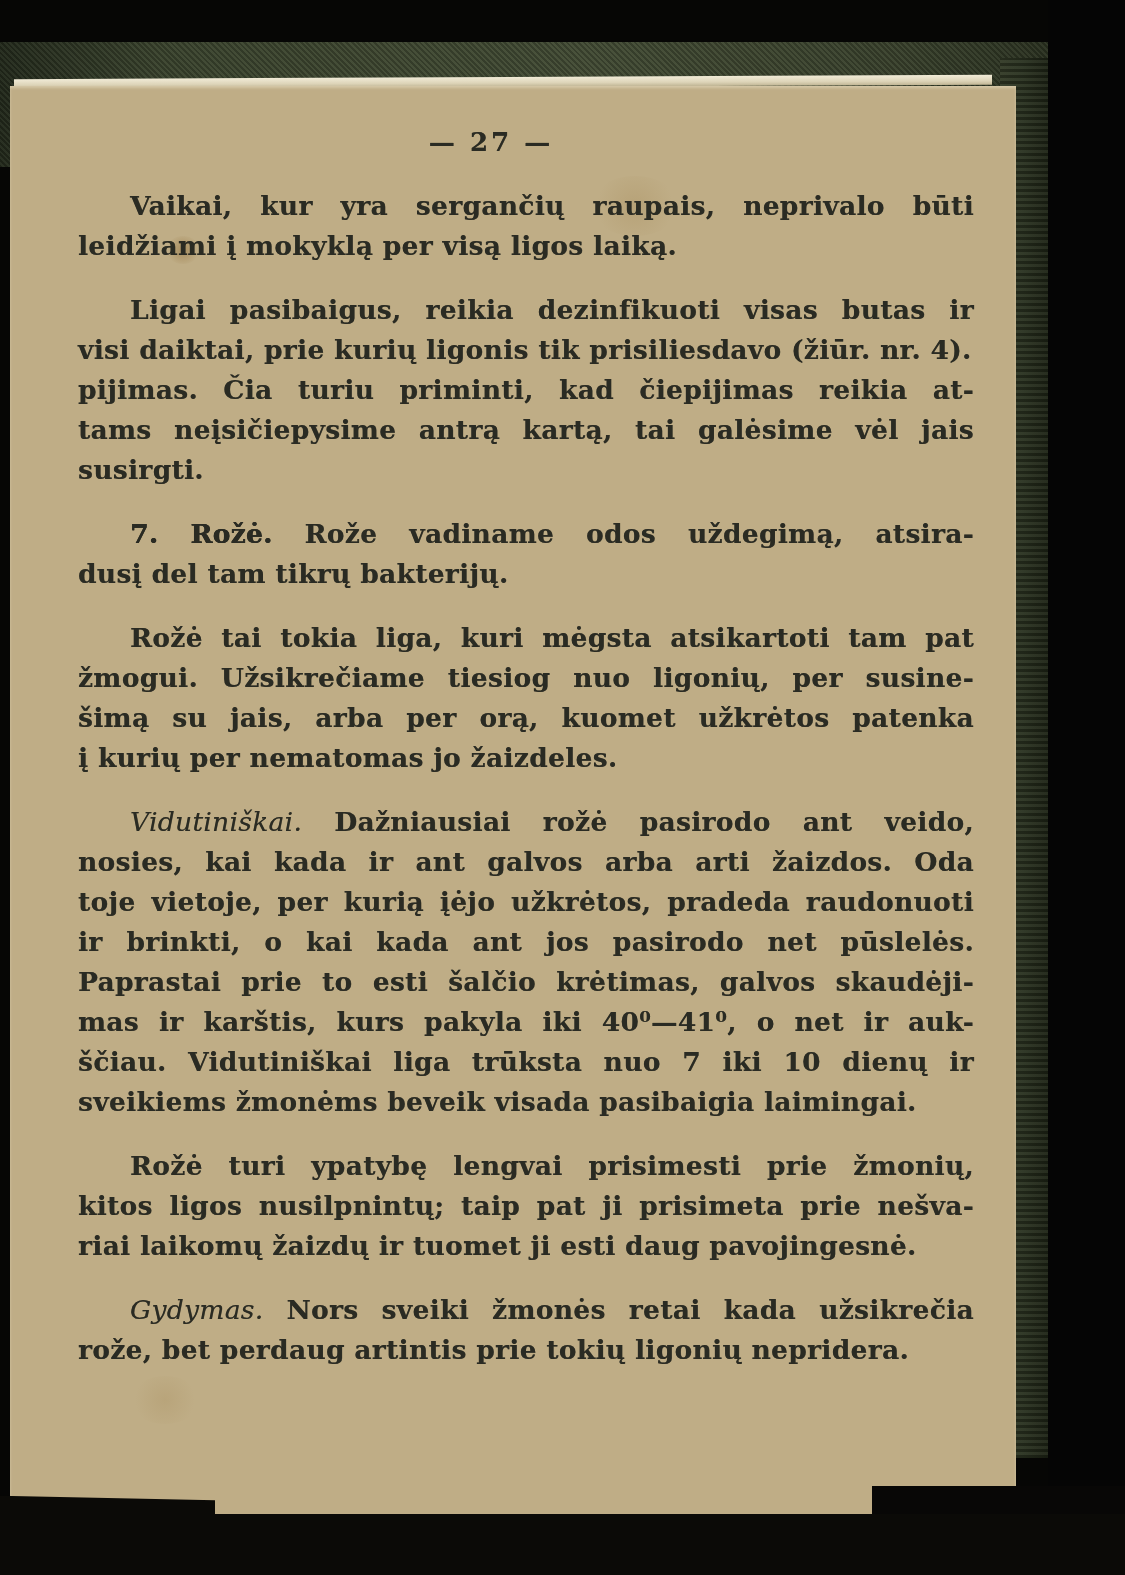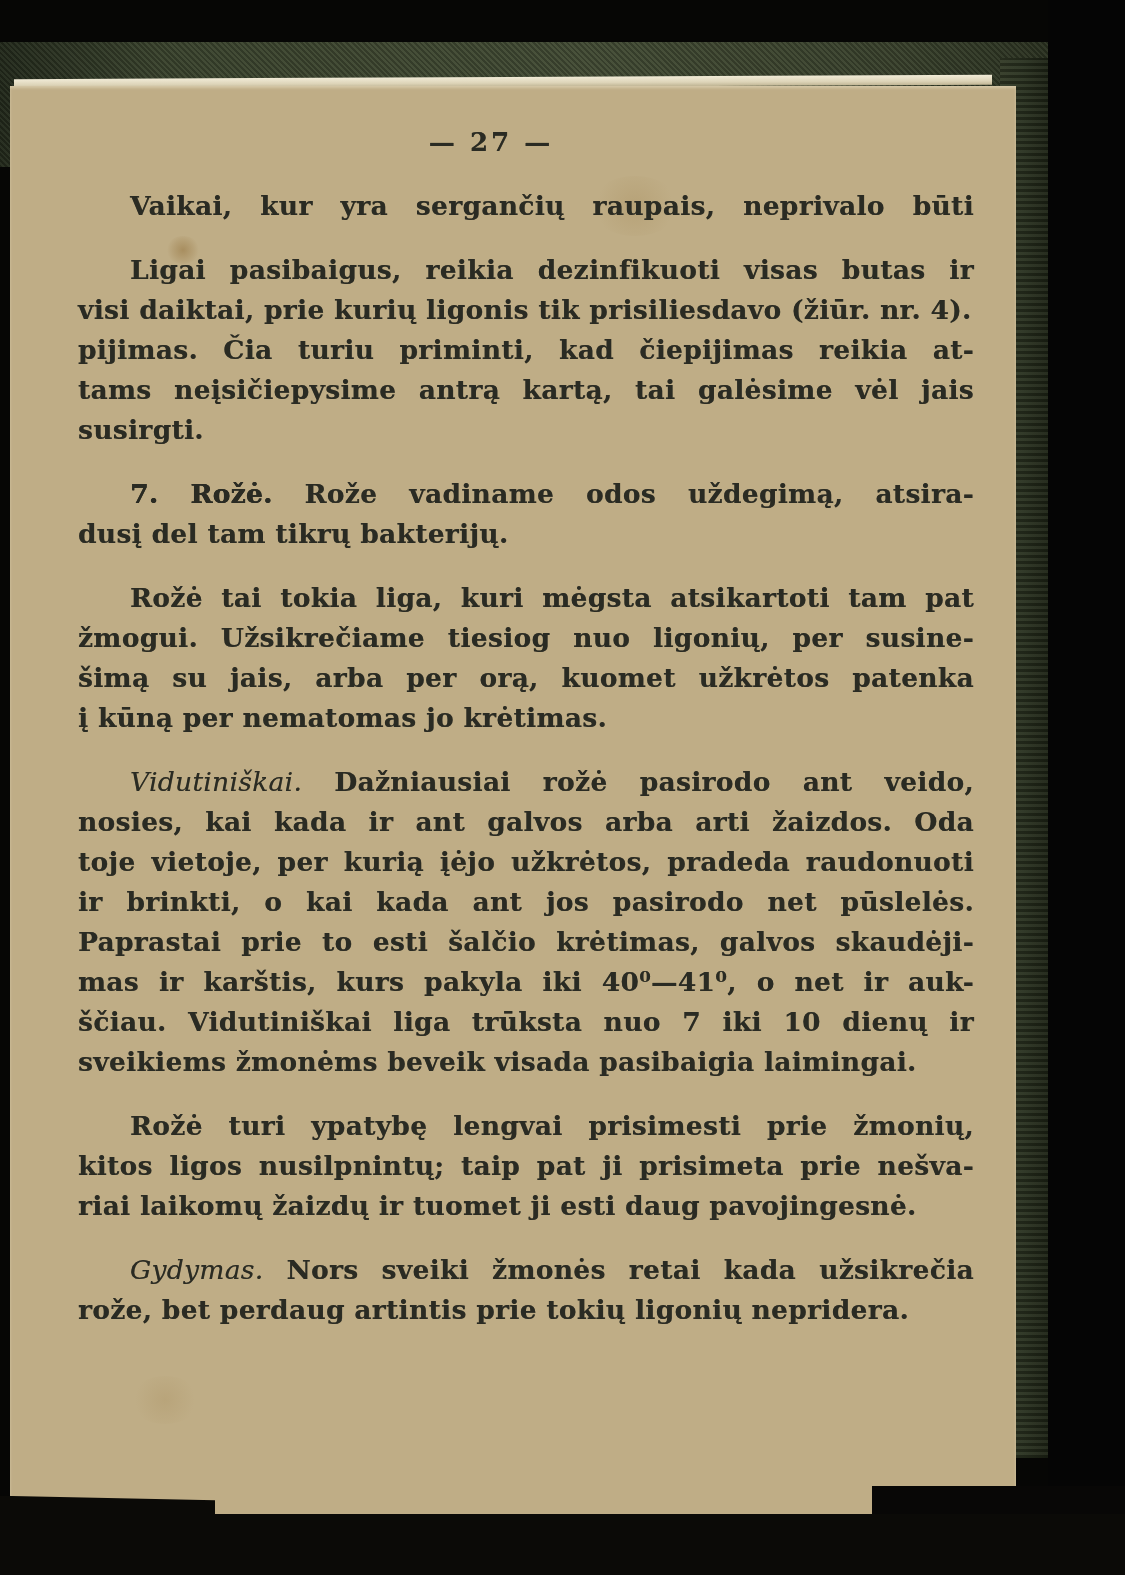--- a/index.html
+++ b/index.html
@@ -153,31 +153,32 @@
   <div class="page-edge-right"></div>
 
   <div class="page">
     <div class="stain s1"></div>
     <div class="stain s2"></div>
     <div class="stain s3"></div>
     <div class="text">
       <div class="page-number">— 27 —</div>
       <div class="lines">
           <div class="line indent"><span class="seg-normal">Vaikai, kur yra sergančių raupais, neprivalo būti</span></div>
+          <div class="line last"><span class="seg-normal">leidžiami į mokyklą per visą ligos laiką.</span></div>
           <div class="line indent"><span class="seg-normal">Ligai pasibaigus, reikia dezinfikuoti visas butas ir</span></div>
           <div class="line last"><span class="seg-normal">visi daiktai, prie kurių ligonis tik prisiliesdavo (žiūr. nr. 4).</span></div>
           <div class="line"><span class="seg-normal">pijimas. Čia turiu priminti, kad čiepijimas reikia at-</span></div>
           <div class="line"><span class="seg-normal">tams neįsičiepysime antrą kartą, tai galėsime vėl jais</span></div>
           <div class="line last"><span class="seg-normal">susirgti.</span></div>
           <div class="line indent"><span class="seg-bold">7. Rožė.</span><span class="seg-normal"> Rože vadiname odos uždegimą, atsira-</span></div>
           <div class="line last"><span class="seg-normal">dusį del tam tikrų bakterijų.</span></div>
           <div class="line indent"><span class="seg-normal">Rožė tai tokia liga, kuri mėgsta atsikartoti tam pat</span></div>
           <div class="line"><span class="seg-normal">žmogui. Užsikrečiame tiesiog nuo ligonių, per susine-</span></div>
           <div class="line"><span class="seg-normal">šimą su jais, arba per orą, kuomet užkrėtos patenka</span></div>
-          <div class="line last"><span class="seg-normal">į kūną per nematomas jo krėtimas.</span></div>
+          <div class="line last"><span class="seg-normal">į kurių per nematomas jo žaizdeles.</span></div>
           <div class="line indent"><span class="seg-italic">Vidutiniškai.</span><span class="seg-normal"> Dažniausiai rožė pasirodo ant veido,</span></div>
           <div class="line"><span class="seg-normal">nosies, kai kada ir ant galvos arba arti žaizdos. Oda</span></div>
           <div class="line"><span class="seg-normal">toje vietoje, per kurią įėjo užkrėtos, pradeda raudonuoti</span></div>
           <div class="line"><span class="seg-normal">ir brinkti, o kai kada ant jos pasirodo net pūslelės.</span></div>
           <div class="line"><span class="seg-normal">Paprastai prie to esti šalčio krėtimas, galvos skaudėji-</span></div>
           <div class="line"><span class="seg-normal">mas ir karštis, kurs pakyla iki 40⁰—41⁰, o net ir auk-</span></div>
           <div class="line"><span class="seg-normal">ščiau. Vidutiniškai liga trūksta nuo 7 iki 10 dienų ir</span></div>
           <div class="line last"><span class="seg-normal">sveikiems žmonėms beveik visada pasibaigia laimingai.</span></div>
           <div class="line indent"><span class="seg-normal">Rožė turi ypatybę lengvai prisimesti prie žmonių,</span></div>
           <div class="line"><span class="seg-normal">kitos ligos nusilpnintų; taip pat ji prisimeta prie nešva-</span></div>

